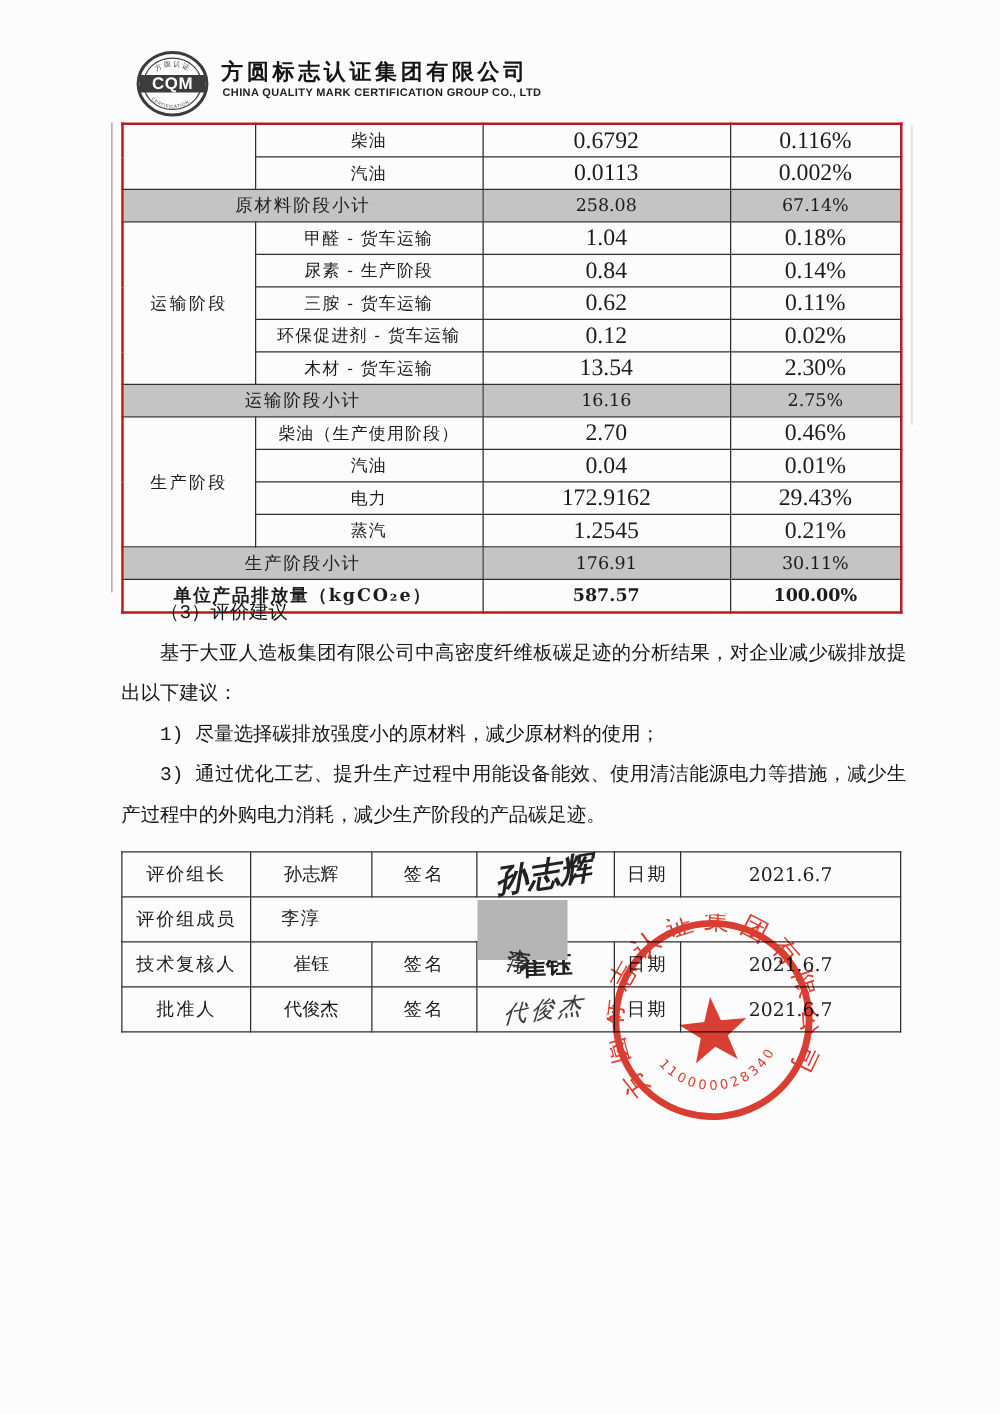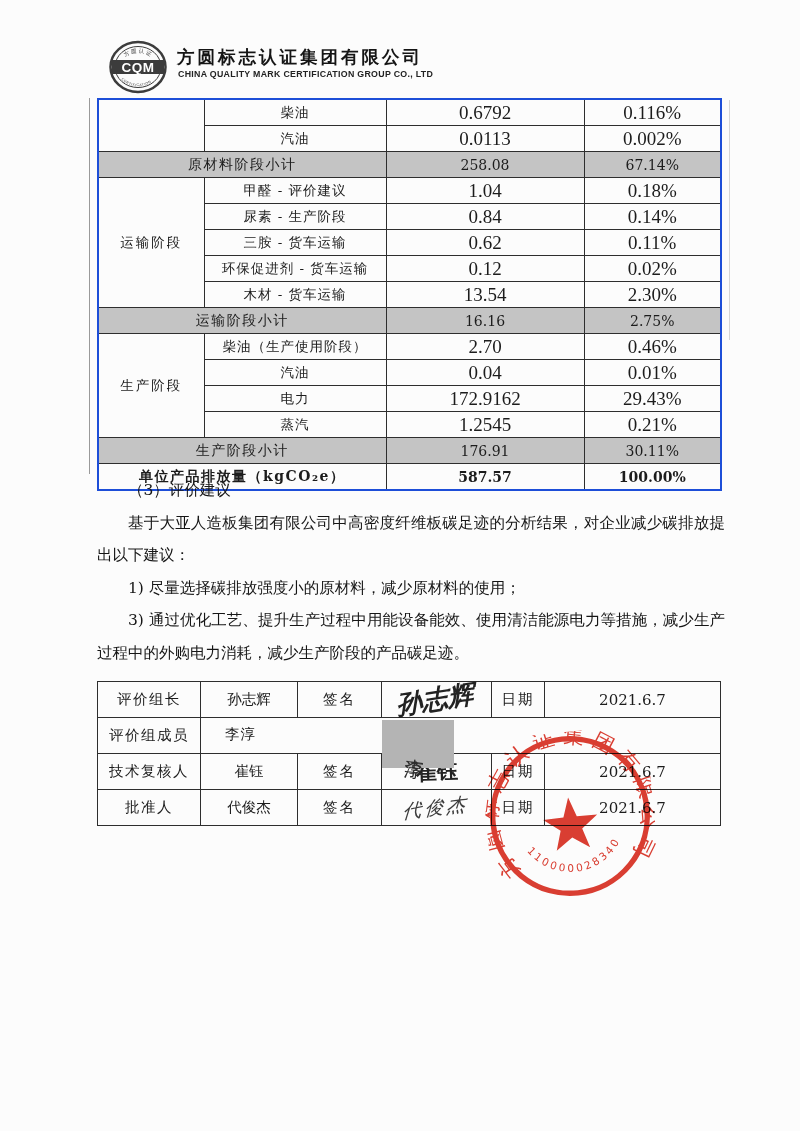--- a/index.html
+++ b/index.html
@@ -13,34 +13,34 @@
   .hdr-cn{position:absolute;left:177px;top:45px;font-size:17.5px;font-weight:bold;
     letter-spacing:3px;color:#151515;}
   .hdr-en{position:absolute;left:178px;top:69px;font-size:8.8px;font-weight:bold;
     letter-spacing:.3px;color:#222;font-family:"Liberation Sans","DejaVu Sans",sans-serif;}
   
   .scanline{position:absolute;background:#9a9a9a;}
   .scanline.right{background:#d5d5d5;}
   
   .emi-wrap{position:absolute;left:97px;top:98px;}
   table{border-collapse:collapse;table-layout:fixed;}
-  .emi{width:623px;border:2px solid #1d4ed8;padding-left:32px;}
+  .emi{width:623px;border:2px solid #b91c1c;padding-left:32px;}
   .emi td{border:1px solid #2e2e2e;text-align:center;vertical-align:middle;
     padding:0;font-size:13.5px;height:25px;overflow:hidden;white-space:nowrap;}
   .emi td.stage{letter-spacing:2px;}
   .emi td.item{letter-spacing:1px;}
   .emi td.sans{font-family:Liberation Serif, serif;font-size:19px;}
   .emi tr.subtotal td{background:var(--row-shade);font-size:14px;}
   .emi td.sublabel{letter-spacing:1.5px;}
   .emi tr.total td{font-weight:bold;font-size:14px;}
   
   .eval{position:absolute;left:97px;top:474px;width:628px;font-size:15.5px;
     color:#161616;}
   .eval p{margin:0;line-height:32.5px;text-align:justify;}
-  .eval p.ind{text-indent:2em;}
+  .eval p.ind{text-indent:2em;font-family:Liberation Mono, monospace;}
   
   .sig-wrap{position:absolute;left:97px;top:681px;}
   .sig{width:623px;border:1.5px solid #1a1a1a;}
   .sig td{border:1px solid #2e2e2e;text-align:center;vertical-align:middle;
     padding:0;font-size:14.5px;height:35px;}
   .sig td.role{letter-spacing:1.5px;text-align:center;}
   .sig td.lbl{letter-spacing:2px;}
   .sig td.date{font-size:15px;}
   .sig td.sigcell,.sig td.mergecell{position:relative;overflow:visible;}
   .sigflex{position:absolute;inset:0;display:flex;align-items:center;justify-content:center;}
@@ -99,21 +99,21 @@
           <td class="sans">0.0113</td>
           <td class="sans">0.002%</td>
         </tr>
         <tr class="subtotal">
           <td class="sublabel" colspan="2">原材料阶段小计</td>
           <td class="">258.08</td>
           <td class="">67.14%</td>
         </tr>
         <tr class="data">
           <td class="stage" rowspan="5">运输阶段</td>
-          <td class="item">甲醛 - 评价建议</td>
+          <td class="item">甲醛 - 货车运输</td>
           <td class="sans">1.04</td>
           <td class="sans">0.18%</td>
         </tr>
         <tr class="data">
           <td class="item">尿素 - 生产阶段</td>
           <td class="sans">0.84</td>
           <td class="sans">0.14%</td>
         </tr>
         <tr class="data">
           <td class="item">三胺 - 货车运输</td>

